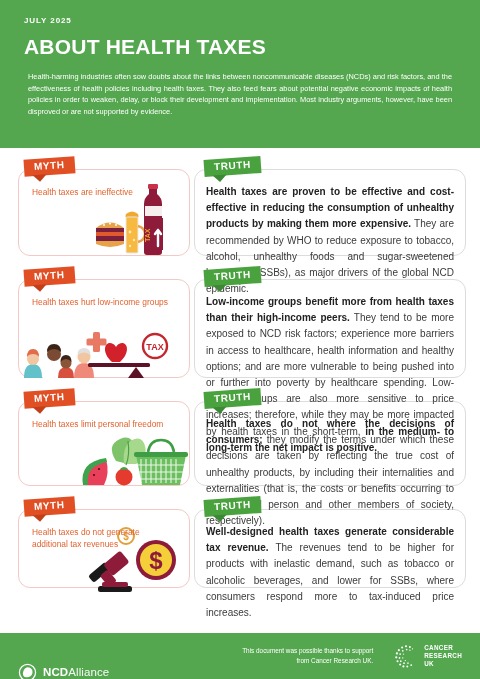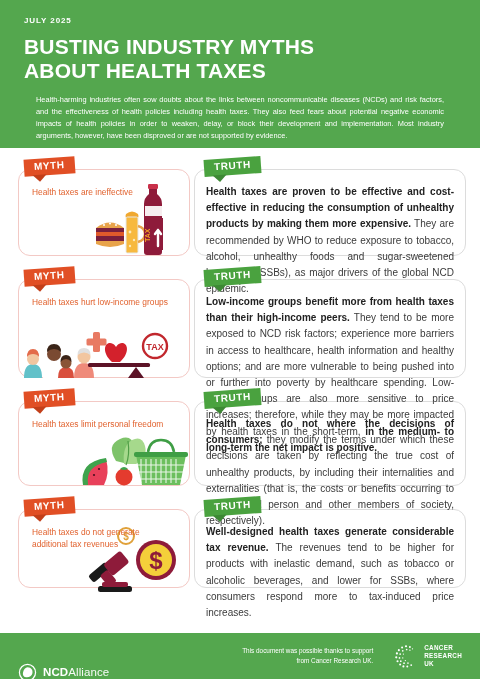--- a/index.html
+++ b/index.html
@@ -23,21 +23,21 @@
   .kicker{
     font-size:8px;font-weight:bold;letter-spacing:.9px;
     color:#ffffff;margin:0 0 10px 0;text-transform:uppercase;
   }
   .title{
     font-size:21px;font-weight:bold;line-height:1.12;
     letter-spacing:.2px;margin:0 0 12px 0;text-transform:uppercase;
   }
   .title .l2{display:block;}
   .intro{
-    font-size:7.4px;line-height:1.62;margin:12px;text-align:justify;
+    font-size:7.4px;line-height:1.62;margin:4px;text-align:justify;
     color:#ffffff;max-width:430px;
   }
 
   
   .rows{padding:10px 14px 0 14px;box-sizing:border-box;}
   .row{
     position:relative;
     display:flex;
     align-items:flex-start;
     margin-bottom:10px;
@@ -151,21 +151,20 @@
   }
 </style>
 </head>
 <body>
 
 <div class="page">
 
   <div class="header">
     <div class="kicker">JULY 2025</div>
     <h1 class="title">
-      <span>BUSTING INDUSTRY MYTHS</span>
       <span class="l2">ABOUT HEALTH TAXES</span>
     </h1>
     <p class="intro">Health-harming industries often sow doubts about the links between noncommunicable diseases (NCDs) and risk factors, and the effectiveness of health policies including health taxes. They also feed fears about potential negative economic impacts of health policies in order to weaken, delay, or block their development and implementation. Most industry arguments, however, have been disproved or are not supported by evidence.</p>
   </div>
 
   <div class="rows">
 
     <div class="row row-1">
       <div class="myth">
         <div class="myth-card"></div>

